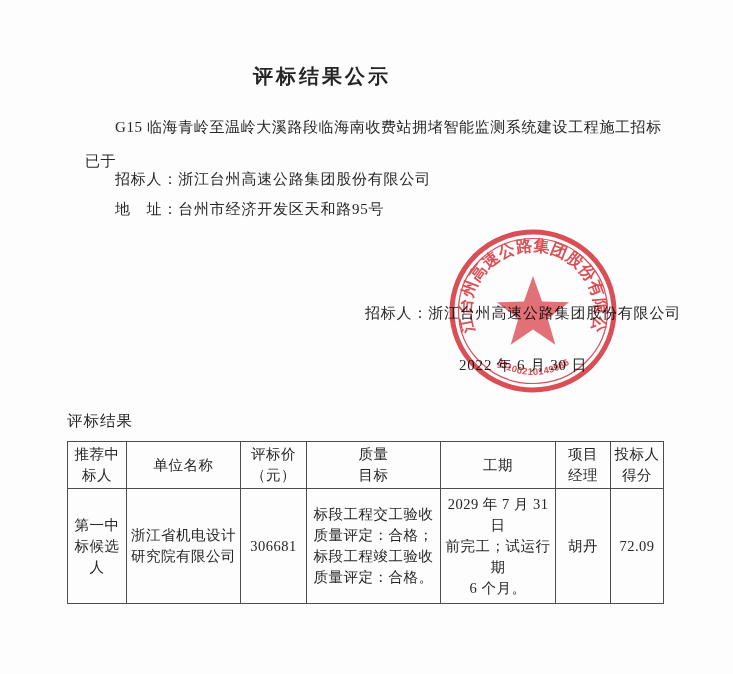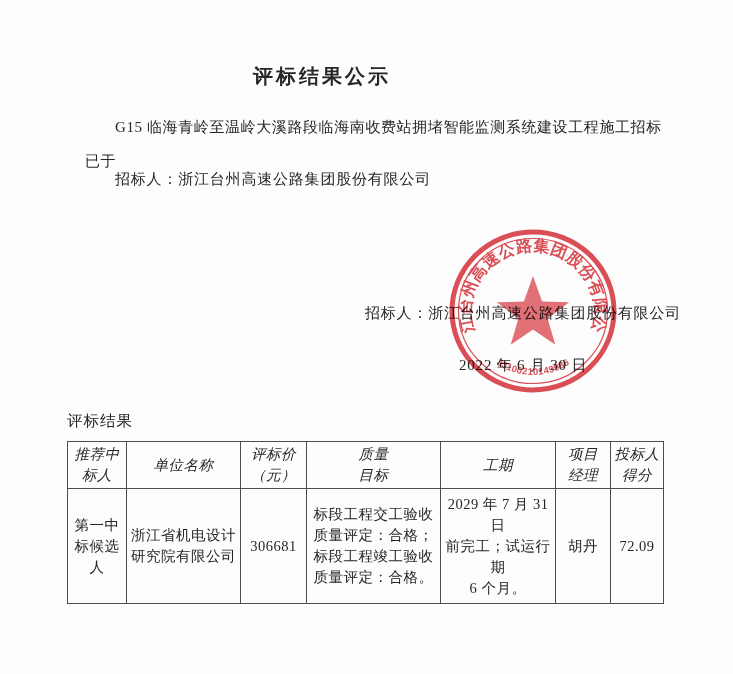--- a/index.html
+++ b/index.html
@@ -63,36 +63,37 @@
   }
   .result-table th,.result-table td{
     border:1px solid var(--line);
     text-align:center;vertical-align:middle;
     white-space:pre-line;
     padding:2px 3px;
     font-weight:normal;
     line-height:21px;
     letter-spacing:0.5px;
   }
-  .result-table thead tr{height:44px;font-style:italic;}
+  .result-table thead tr{height:44px;}
   .result-table tbody tr{height:115px;}
 </style>
 </head>
 <body>
 
 <div class="page">
 
   <h1 class="doc-title">评标结果公示</h1>
 
   <div class="para">
     <div class="indent">G15 临海青岭至温岭大溪路段临海南收费站拥堵智能监测系统建设工程施工招标已于</div>
   </div>
 
   <div class="contacts">
     <div>招标人：浙江台州高速公路集团股份有限公司</div>
+    <div>地　址：台州市经济开发区天和路95号</div>
   </div>
 
   <div class="signature">招标人：浙江台州高速公路集团股份有限公司</div>
   <div class="sig-date">2022 年 6 月 30 日</div>
 
   <svg class="seal" viewBox="0 0 170 168" aria-hidden="true">
     <defs>
       <path id="arcTop" d="M 28.8 109.4 A 62 60 0 1 1 141.2 109.4" fill="none"></path>
       <path id="arcBot" d="M 42.6 133 A 66 64 0 0 0 127.4 133" fill="none"></path>
     </defs>

